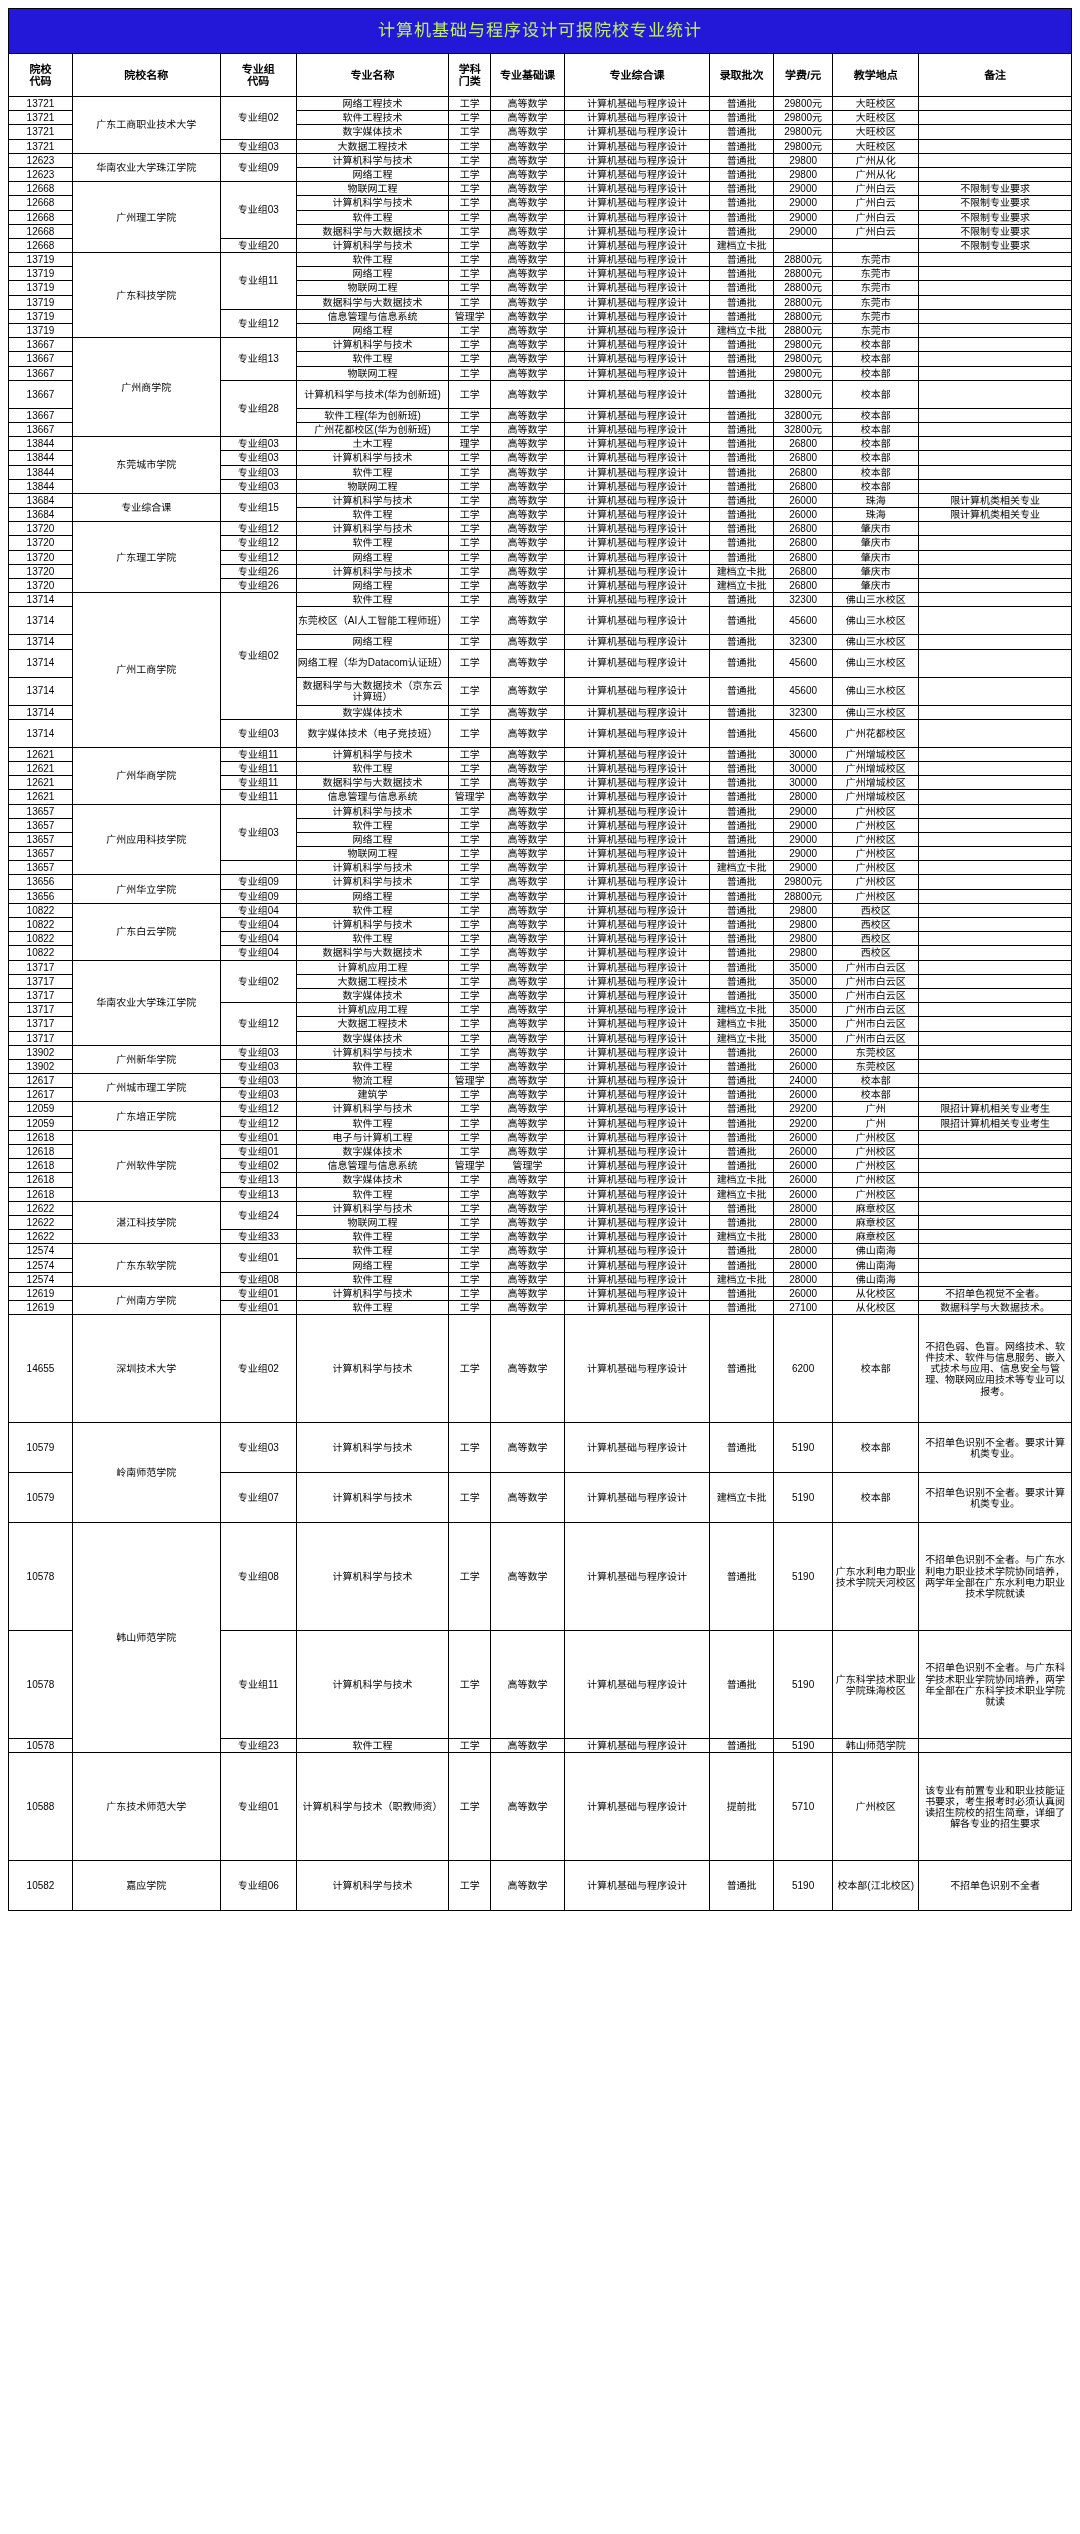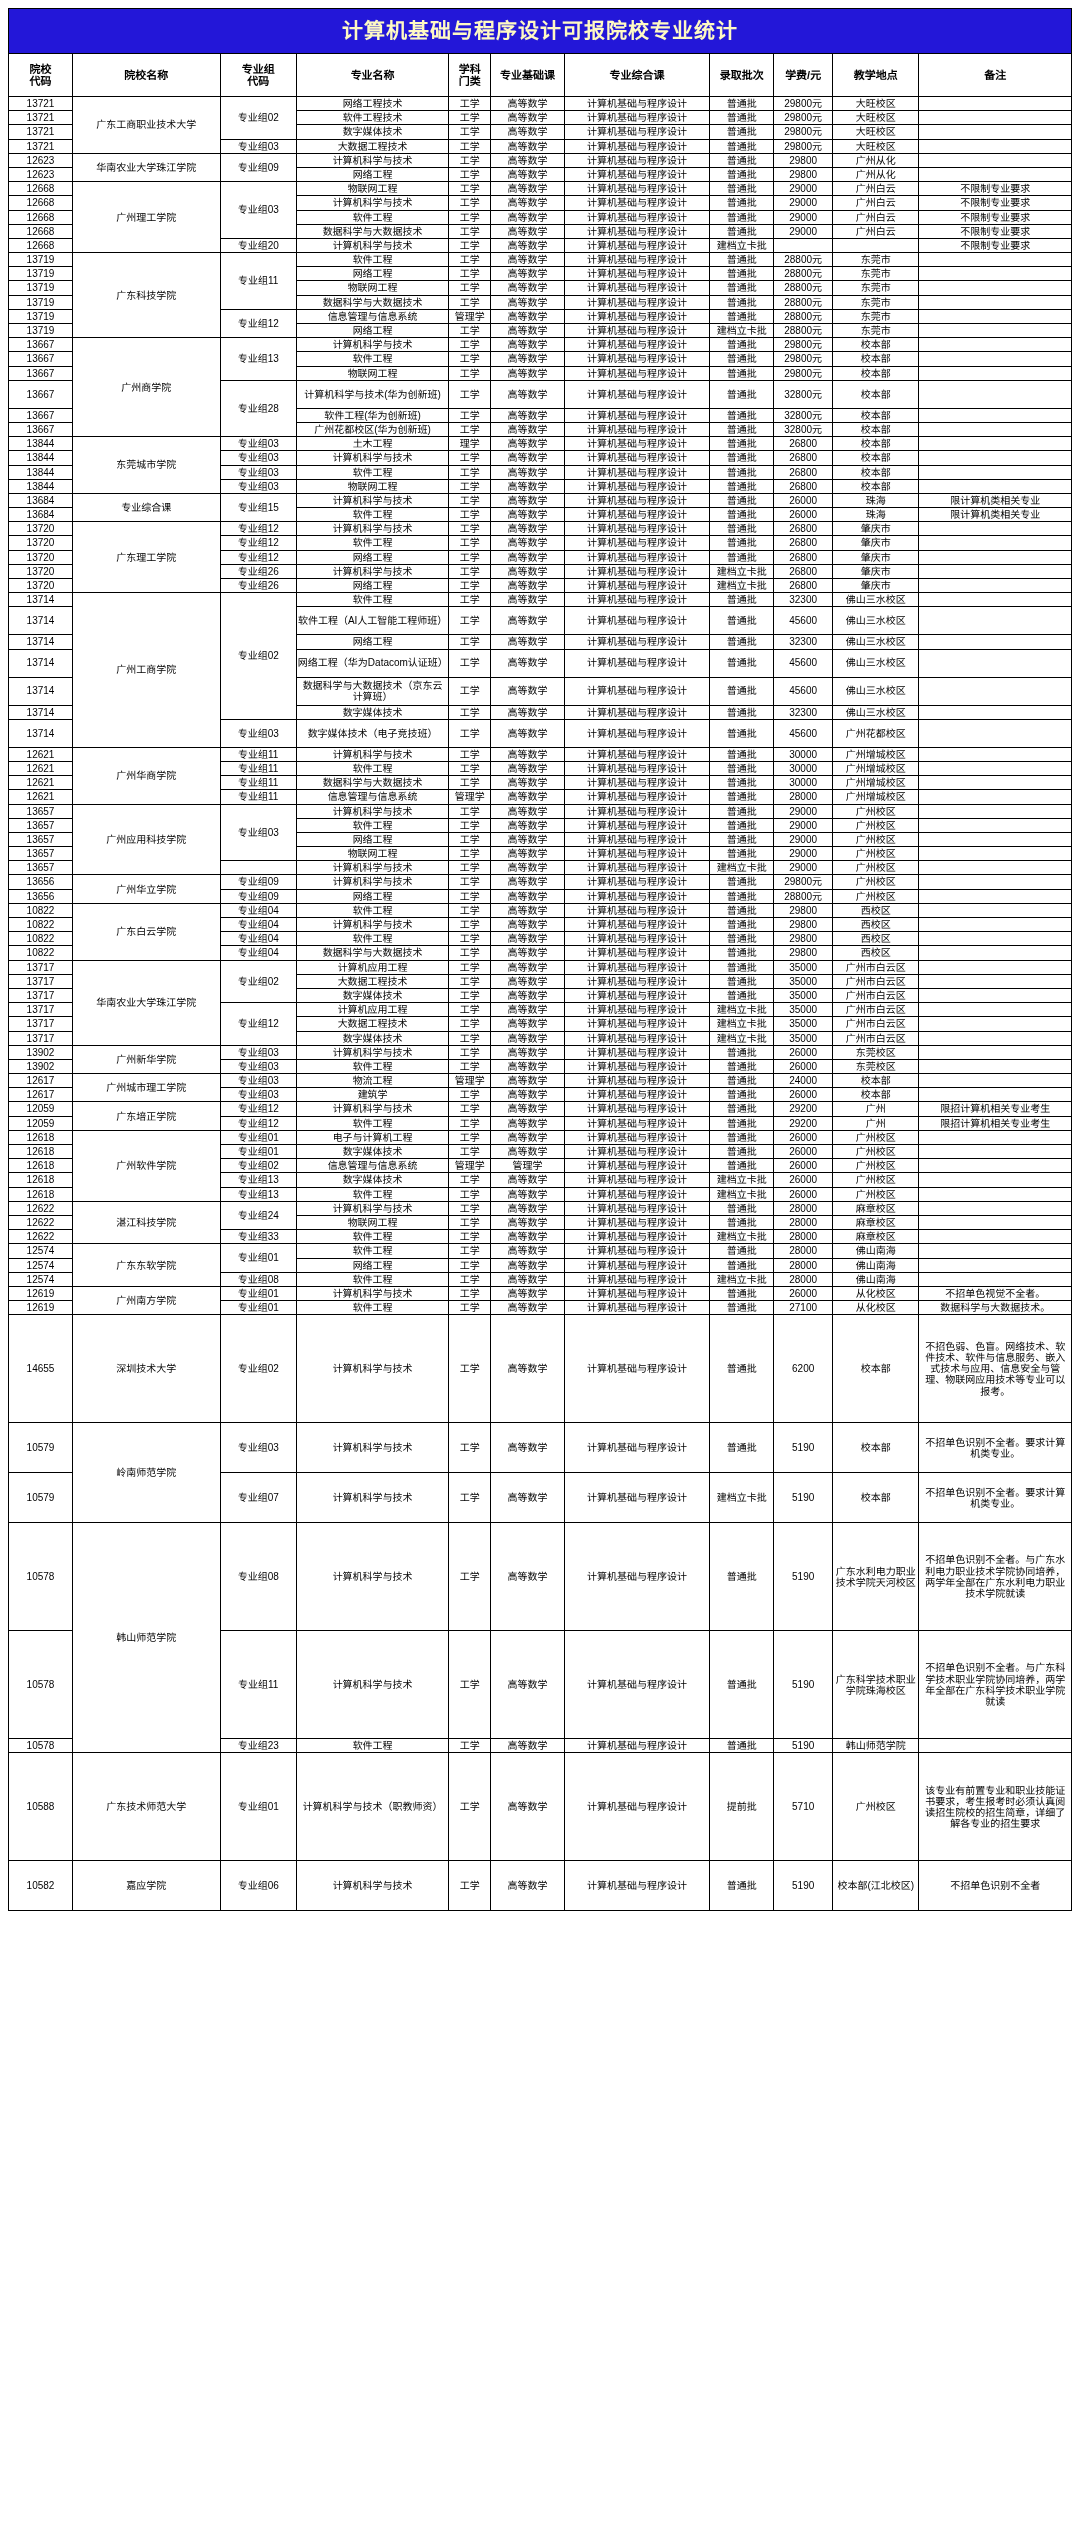--- a/index.html
+++ b/index.html
@@ -22,23 +22,23 @@
     text-align:center;
     vertical-align:middle;
     font-size:10px;
     line-height:1.12;
     padding:1px 1px;
     word-break:break-all;
     overflow:hidden;
   }
   tr.title-row td{
     background:#2317d8;
-    color:#fef9c3;
-    font-size:21px;
-    font-weight:bold;
+    color:#bef264;
+    font-size:17px;
+    font-weight:normal;
     letter-spacing:1px;
     height:42px;
     border:1px solid #000;
   }
   tr.head-row td{
     font-size:11px;
     font-weight:bold;
     height:38px;
     padding:2px 1px;
   }
@@ -493,21 +493,21 @@
           <td>工学</td>
           <td>高等数学</td>
           <td>计算机基础与程序设计</td>
           <td>普通批</td>
           <td>32300</td>
           <td>佛山三水校区</td>
           <td class="note"></td>
         </tr>
         <tr style="height: 28px;">
           <td class="cd">13714</td>
-          <td class="maj">软件工程（AI人工智能工程师班）</td>
+          <td class="maj">东莞校区（AI人工智能工程师班）</td>
           <td>工学</td>
           <td>高等数学</td>
           <td>计算机基础与程序设计</td>
           <td>普通批</td>
           <td>45600</td>
           <td>佛山三水校区</td>
           <td class="note"></td>
         </tr>
         <tr>
           <td class="cd">13714</td>

